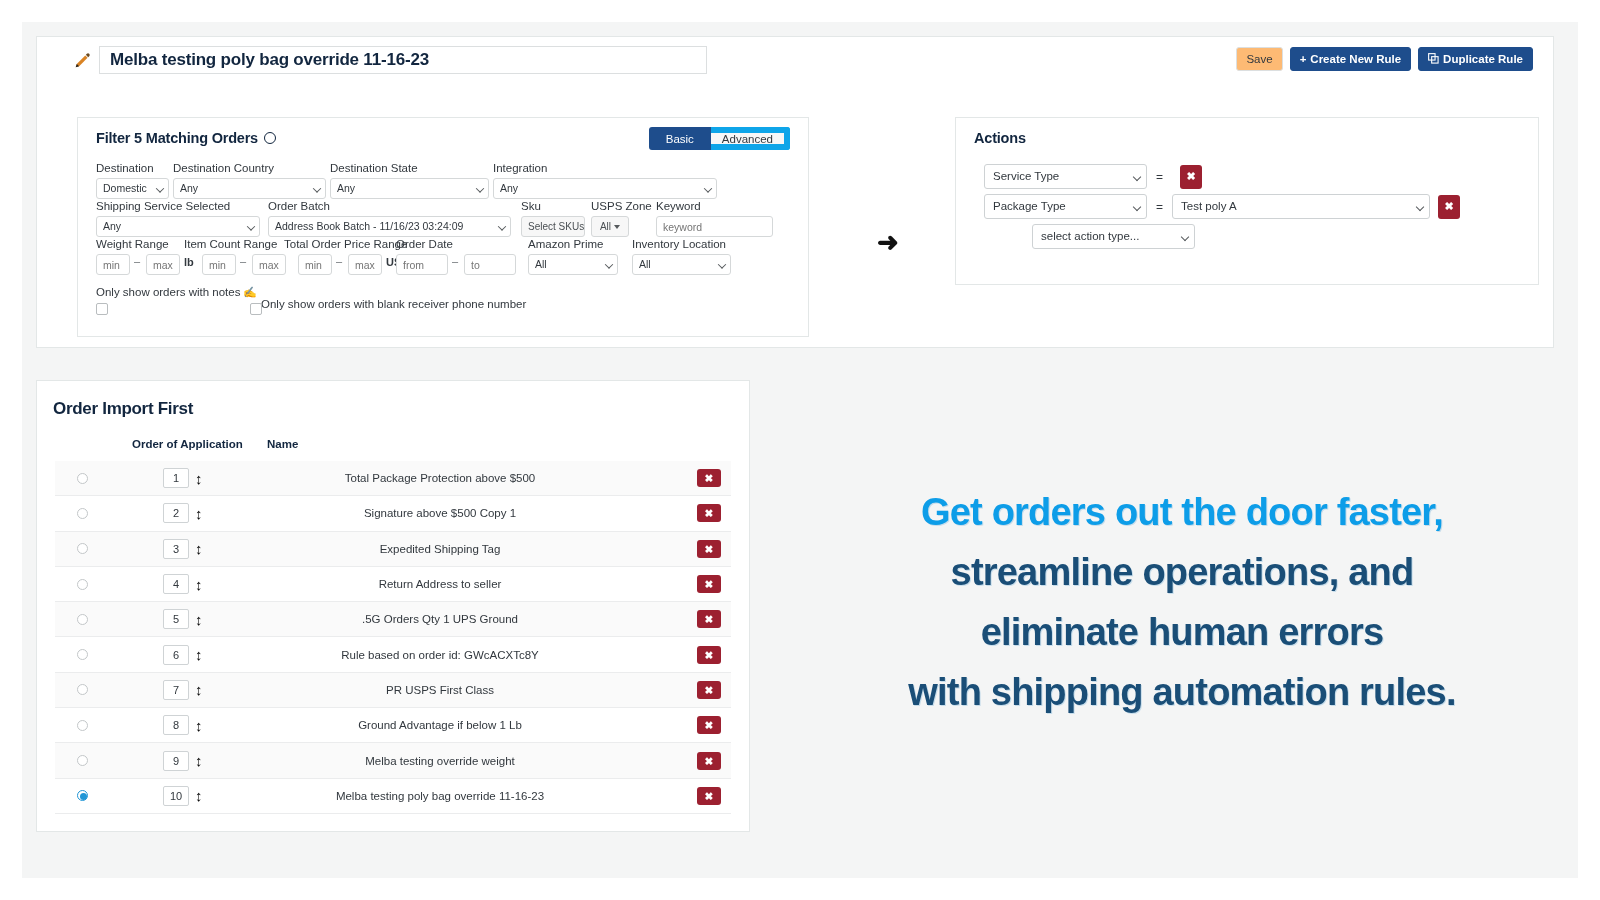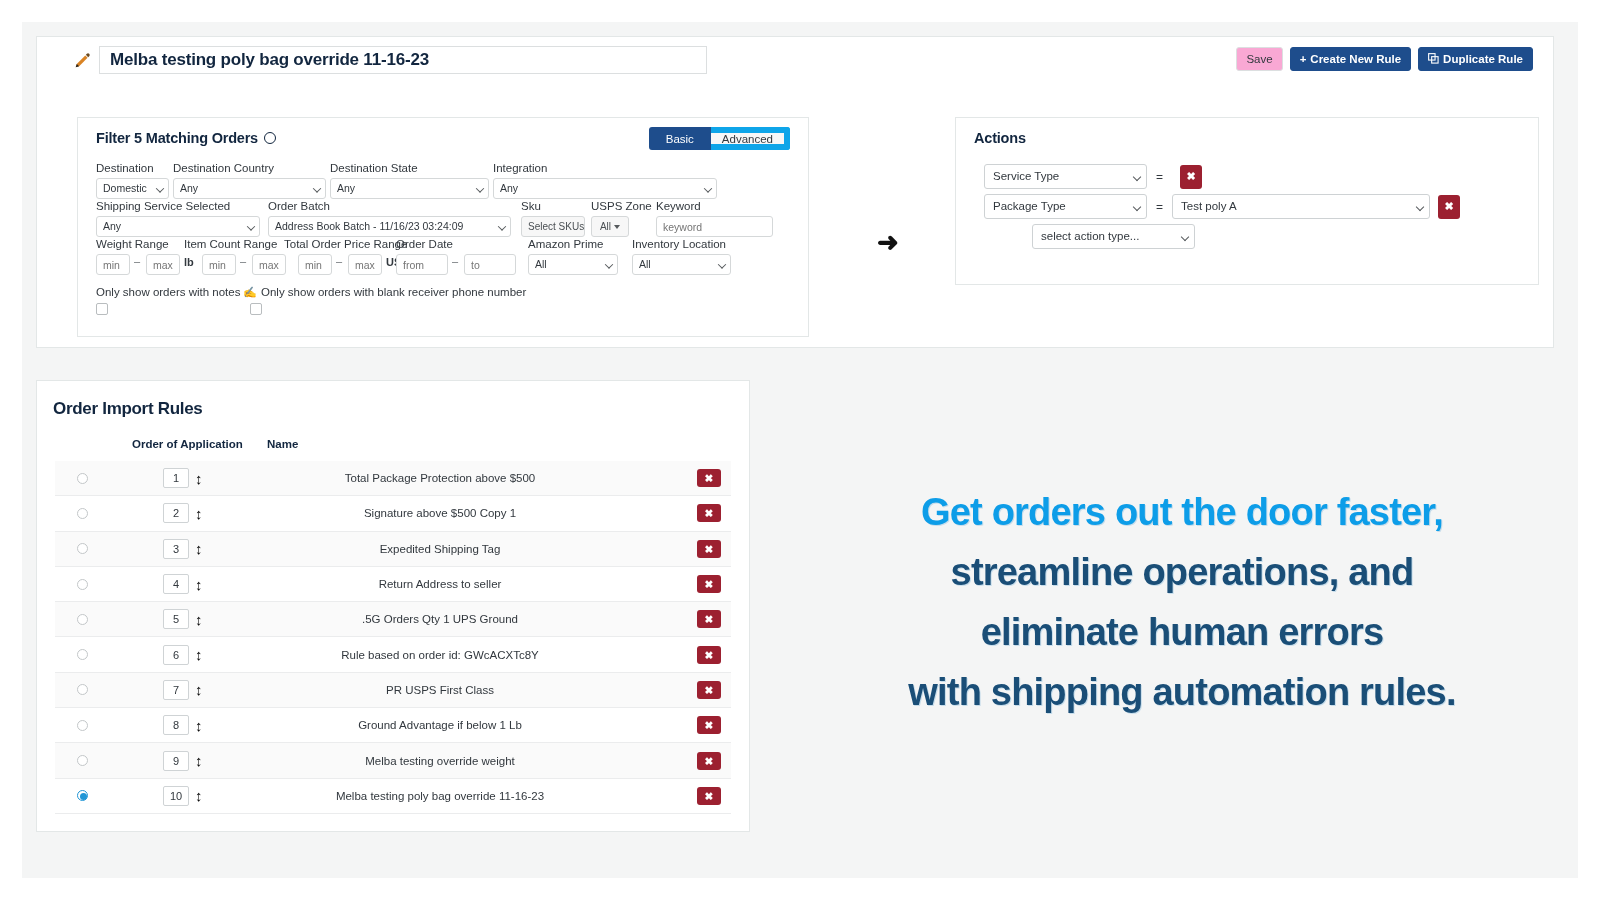--- a/index.html
+++ b/index.html
@@ -66,21 +66,21 @@
     height: 24px;
     display: inline-flex;
     align-items: center;
     justify-content: center;
     padding: 0 9px;
     white-space: nowrap;
     cursor: pointer;
     border: 1px solid transparent;
   }
   .btn-light {
-    background: #f9a8d4;
+    background: #fdba74;
     color: #32383e;
     border-color: #dcdfe0;
   }
   .btn-primary {
     background: #1e4d8c;
     color: #ffffff;
     font-weight: bold;
     border-color: #1e4d8c;
   }
   .btn-primary .bicon { margin-right: 4px; font-weight: bold; }
@@ -459,21 +459,21 @@
 
       <div class="f-ctl sel" style="left:450px; top:136px; width:90px;">All</div>
       <div class="f-ctl sel" style="left:554px; top:136px; width:99px;">All</div>
 
       <div class="f-label" style="left:18px; top:168px;">
         <span>Only show orders with notes</span>
         <span class="note-icon">✍</span>
       </div>
       <div class="chk" style="left:18px; top:185px;"></div>
 
-      <div class="f-label" style="left:172px; top:168px;margin-left:11px;">Only show orders with blank receiver phone number</div>
+      <div class="f-label" style="left:172px; top:180px;margin-left:11px;">Only show orders with blank receiver phone number</div>
       <div class="chk" style="left:172px; top:185px;"></div>
     </div>
 
     <div class="arrow">➜</div>
 
     <div class="actions-panel">
       <div class="actions-title">Actions</div>
 
       <div class="act-row" style="top:46px;">
         <div class="act-sel" style="width:163px;">Service Type</div>
@@ -488,21 +488,21 @@
         <div class="x-btn">✖</div>
       </div>
 
       <div class="act-row" style="top:106px;padding-left:48px;">
         <div class="act-sel" style="width:163px;">select action type...</div>
       </div>
     </div>
   </div>
 
   <div class="rules-card">
-    <div class="rules-title">Order Import Rules</div>
+    <div class="rules-title">Order Import First</div>
 
     <div class="rules-thead">
       <div class="th" style="left:95px; top:2px;">Order of Application</div>
       <div class="th" style="left:230px; top:2px;">Name</div>
     </div>
 
     <div class="rules-body">
 
       <div class="rule-row odd">
         <div class="radio"></div>

